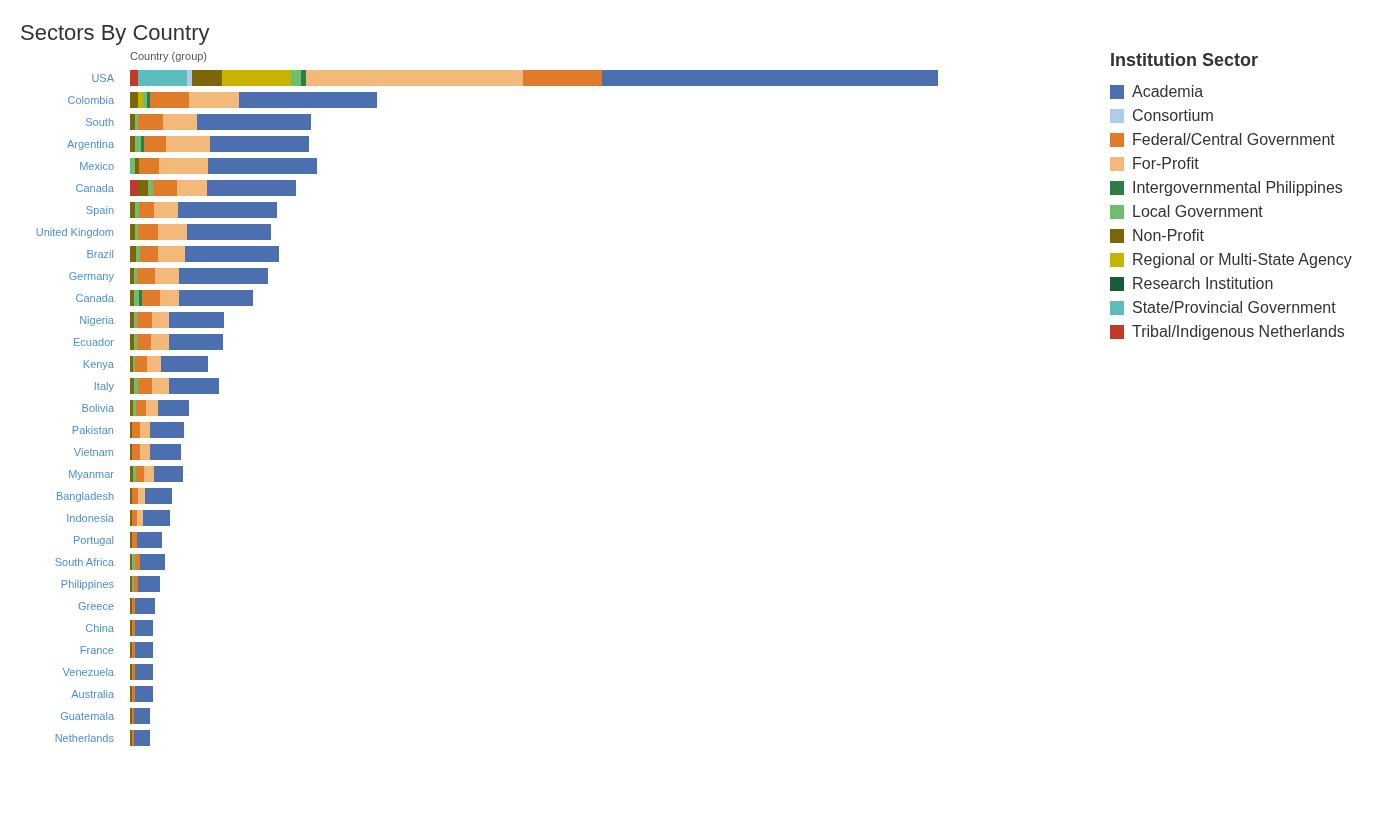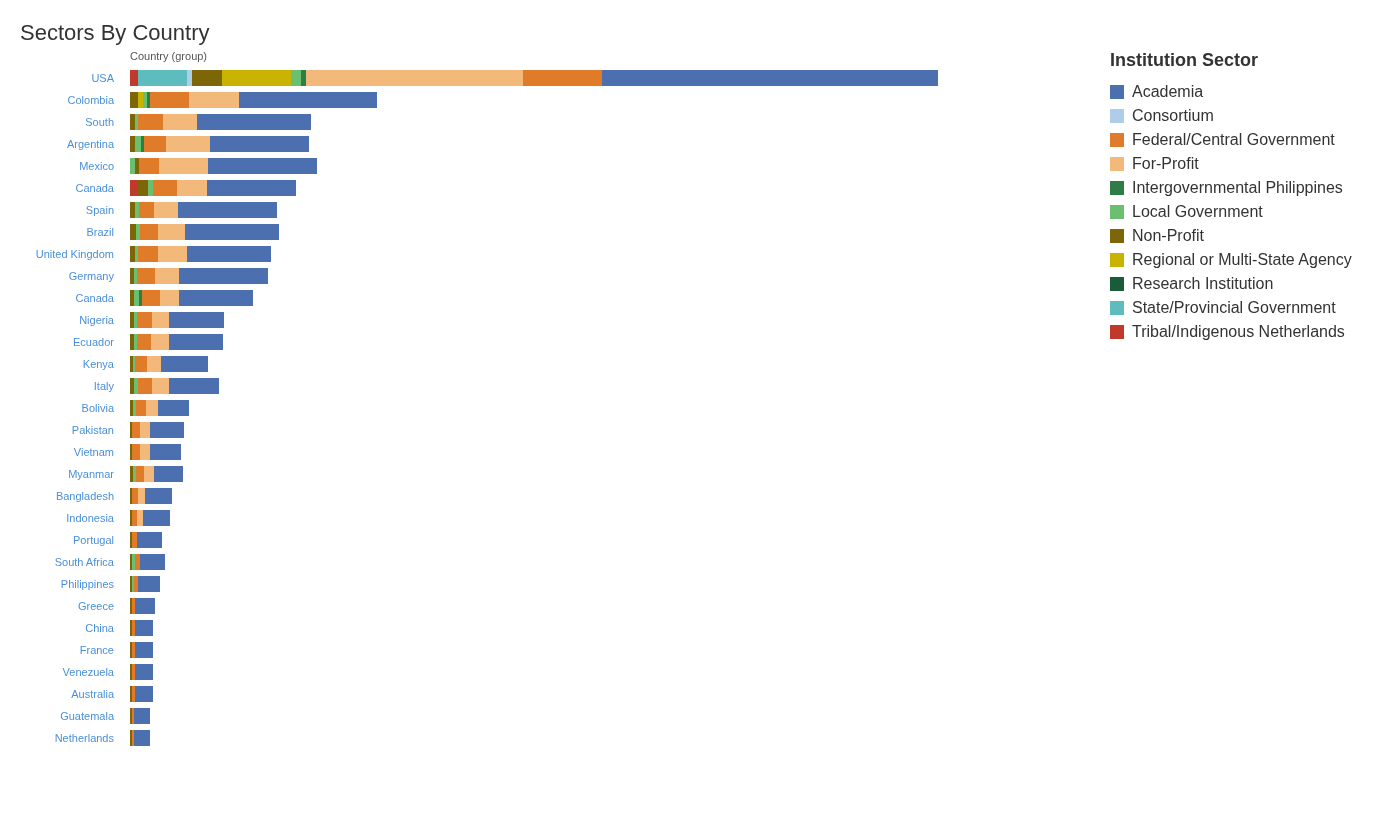--- a/index.html
+++ b/index.html
@@ -180,40 +180,40 @@
           <div class="country-label">Spain</div>
           <div class="bar-segments">
             <div class="segment" style="width: 4.94118px; background-color: rgb(125, 102, 8);"></div>
             <div class="segment" style="width: 3.95294px; background-color: rgb(107, 191, 110);"></div>
             <div class="segment" style="width: 14.8235px; background-color: rgb(224, 123, 42);"></div>
             <div class="segment" style="width: 24.7059px; background-color: rgb(242, 185, 122);"></div>
             <div class="segment" style="width: 98.8235px; background-color: rgb(76, 111, 175);"></div>
           </div>
         </div>
         <div class="bar-row">
+          <div class="country-label">United Kingdom</div>
+          <div class="bar-segments">
+            <div class="segment" style="width: 4.94118px; background-color: rgb(125, 102, 8);"></div>
+            <div class="segment" style="width: 2.96471px; background-color: rgb(107, 191, 110);"></div>
+            <div class="segment" style="width: 19.7647px; background-color: rgb(224, 123, 42);"></div>
+            <div class="segment" style="width: 29.6471px; background-color: rgb(242, 185, 122);"></div>
+            <div class="segment" style="width: 84px; background-color: rgb(76, 111, 175);"></div>
+          </div>
+        </div>
+        <div class="bar-row">
           <div class="country-label">Brazil</div>
           <div class="bar-segments">
             <div class="segment" style="width: 5.92941px; background-color: rgb(125, 102, 8);"></div>
             <div class="segment" style="width: 3.95294px; background-color: rgb(107, 191, 110);"></div>
             <div class="segment" style="width: 17.7882px; background-color: rgb(224, 123, 42);"></div>
             <div class="segment" style="width: 27.6706px; background-color: rgb(242, 185, 122);"></div>
             <div class="segment" style="width: 93.8824px; background-color: rgb(76, 111, 175);"></div>
           </div>
         </div>
         <div class="bar-row">
-          <div class="country-label">United Kingdom</div>
-          <div class="bar-segments">
-            <div class="segment" style="width: 4.94118px; background-color: rgb(125, 102, 8);"></div>
-            <div class="segment" style="width: 2.96471px; background-color: rgb(107, 191, 110);"></div>
-            <div class="segment" style="width: 19.7647px; background-color: rgb(224, 123, 42);"></div>
-            <div class="segment" style="width: 29.6471px; background-color: rgb(242, 185, 122);"></div>
-            <div class="segment" style="width: 84px; background-color: rgb(76, 111, 175);"></div>
-          </div>
-        </div>
-        <div class="bar-row">
           <div class="country-label">Germany</div>
           <div class="bar-segments">
             <div class="segment" style="width: 3.95294px; background-color: rgb(125, 102, 8);"></div>
             <div class="segment" style="width: 2.96471px; background-color: rgb(107, 191, 110);"></div>
             <div class="segment" style="width: 17.7882px; background-color: rgb(224, 123, 42);"></div>
             <div class="segment" style="width: 24.7059px; background-color: rgb(242, 185, 122);"></div>
             <div class="segment" style="width: 88.9412px; background-color: rgb(76, 111, 175);"></div>
           </div>
         </div>
         <div class="bar-row">

